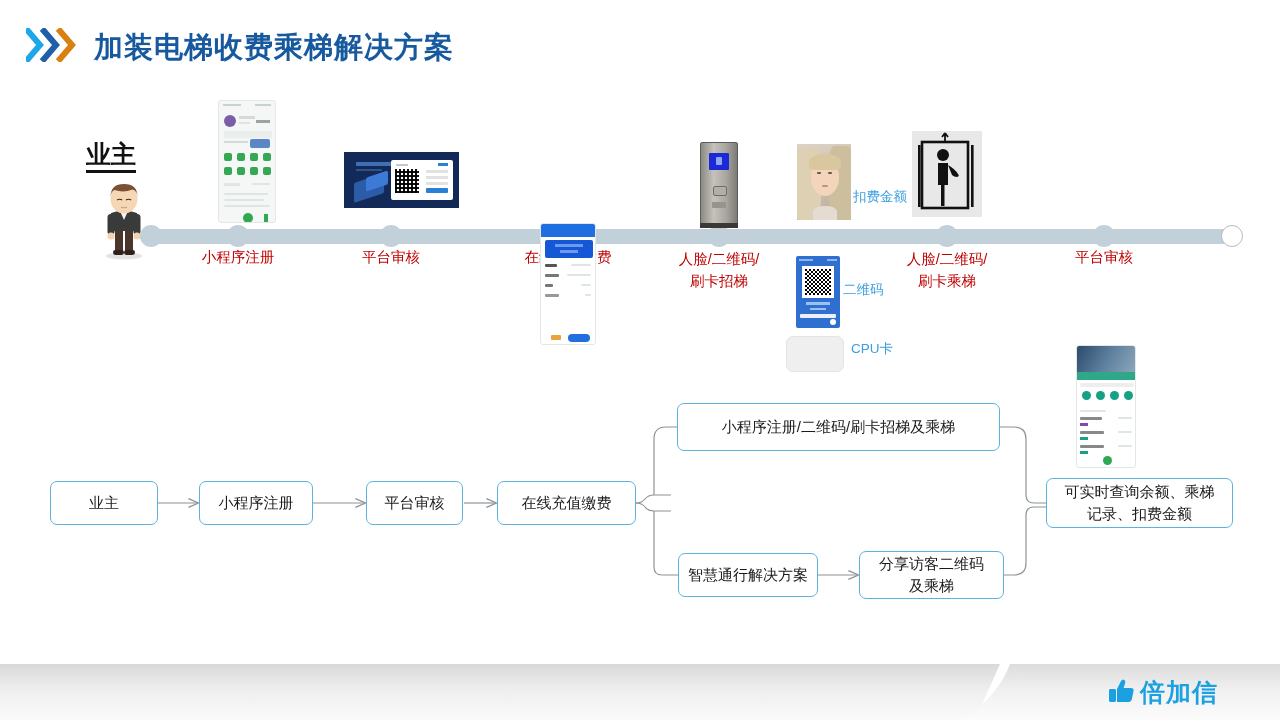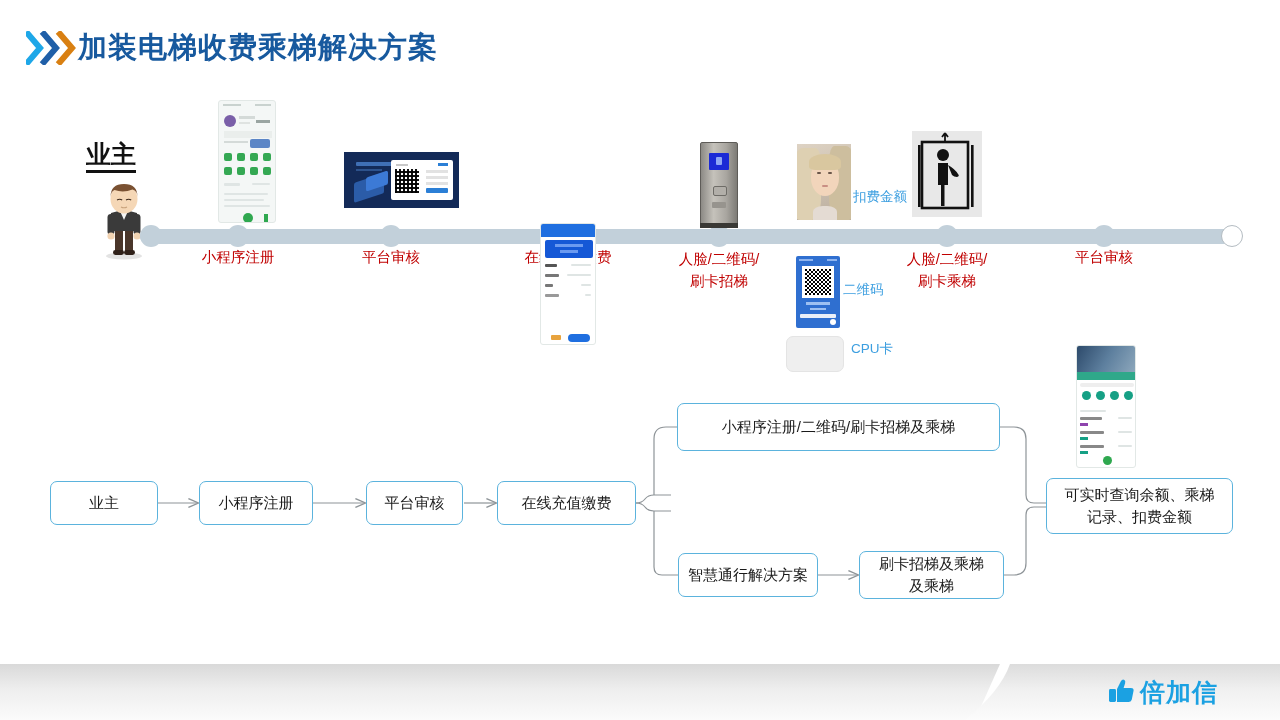--- a/index.html
+++ b/index.html
@@ -15,21 +15,21 @@
     font-family: "Liberation Sans", "DejaVu Sans", sans-serif;
     -webkit-font-smoothing: antialiased;
   }
 
   
   .title-row {
     position: absolute;
     left: 26px;
     top: 28px;
     display: flex;
-    align-items: center;
+    gap: 16px;
   }
   .chev-icon { display: block; }
   .page-title {
     font-size: 29px;
     font-weight: bold;
     color: #17599e;
     letter-spacing: 1px;
     white-space: nowrap;
   }
 
@@ -394,23 +394,23 @@
   </g>
 </svg>
 
 <div>
   <div class="fbox" style="left:50px;  top:481px; width:108px; height:44px;">业主</div>
   <div class="fbox" style="left:199px; top:481px; width:114px; height:44px;">小程序注册</div>
   <div class="fbox" style="left:366px; top:481px; width:97px;  height:44px;">平台审核</div>
   <div class="fbox" style="left:497px; top:481px; width:139px; height:44px;">在线充值缴费</div>
   <div class="fbox" style="left:677px; top:403px; width:323px; height:48px;">小程序注册/二维码/刷卡招梯及乘梯</div>
   <div class="fbox" style="left:678px; top:553px; width:140px; height:44px;">智慧通行解决方案</div>
-  <div class="fbox" style="left:859px; top:551px; width:145px; height:48px;">刷卡招梯及乘梯
+  <div class="fbox" style="left:859px; top:551px; width:145px; height:48px;">分享访客二维码
 及乘梯</div>
-  <div class="fbox" style="left:1046px;top:478px; width:187px; height:56px;">可实时查询余额、乘梯
+  <div class="fbox" style="left:1046px;top:478px; width:187px; height:50px;">可实时查询余额、乘梯
 记录、扣费金额</div>
 </div>
 
 <div class="footer">
   <svg width="1280" height="56" viewBox="0 0 1280 56" style="position:absolute;left:0;top:0">
     <defs>
       <linearGradient id="fg" x1="0" y1="0" x2="0" y2="1">
         <stop offset="0" stop-color="#d9d9d9"></stop>
         <stop offset="0.45" stop-color="#eeeeee"></stop>
         <stop offset="1" stop-color="#fbfbfb"></stop>

